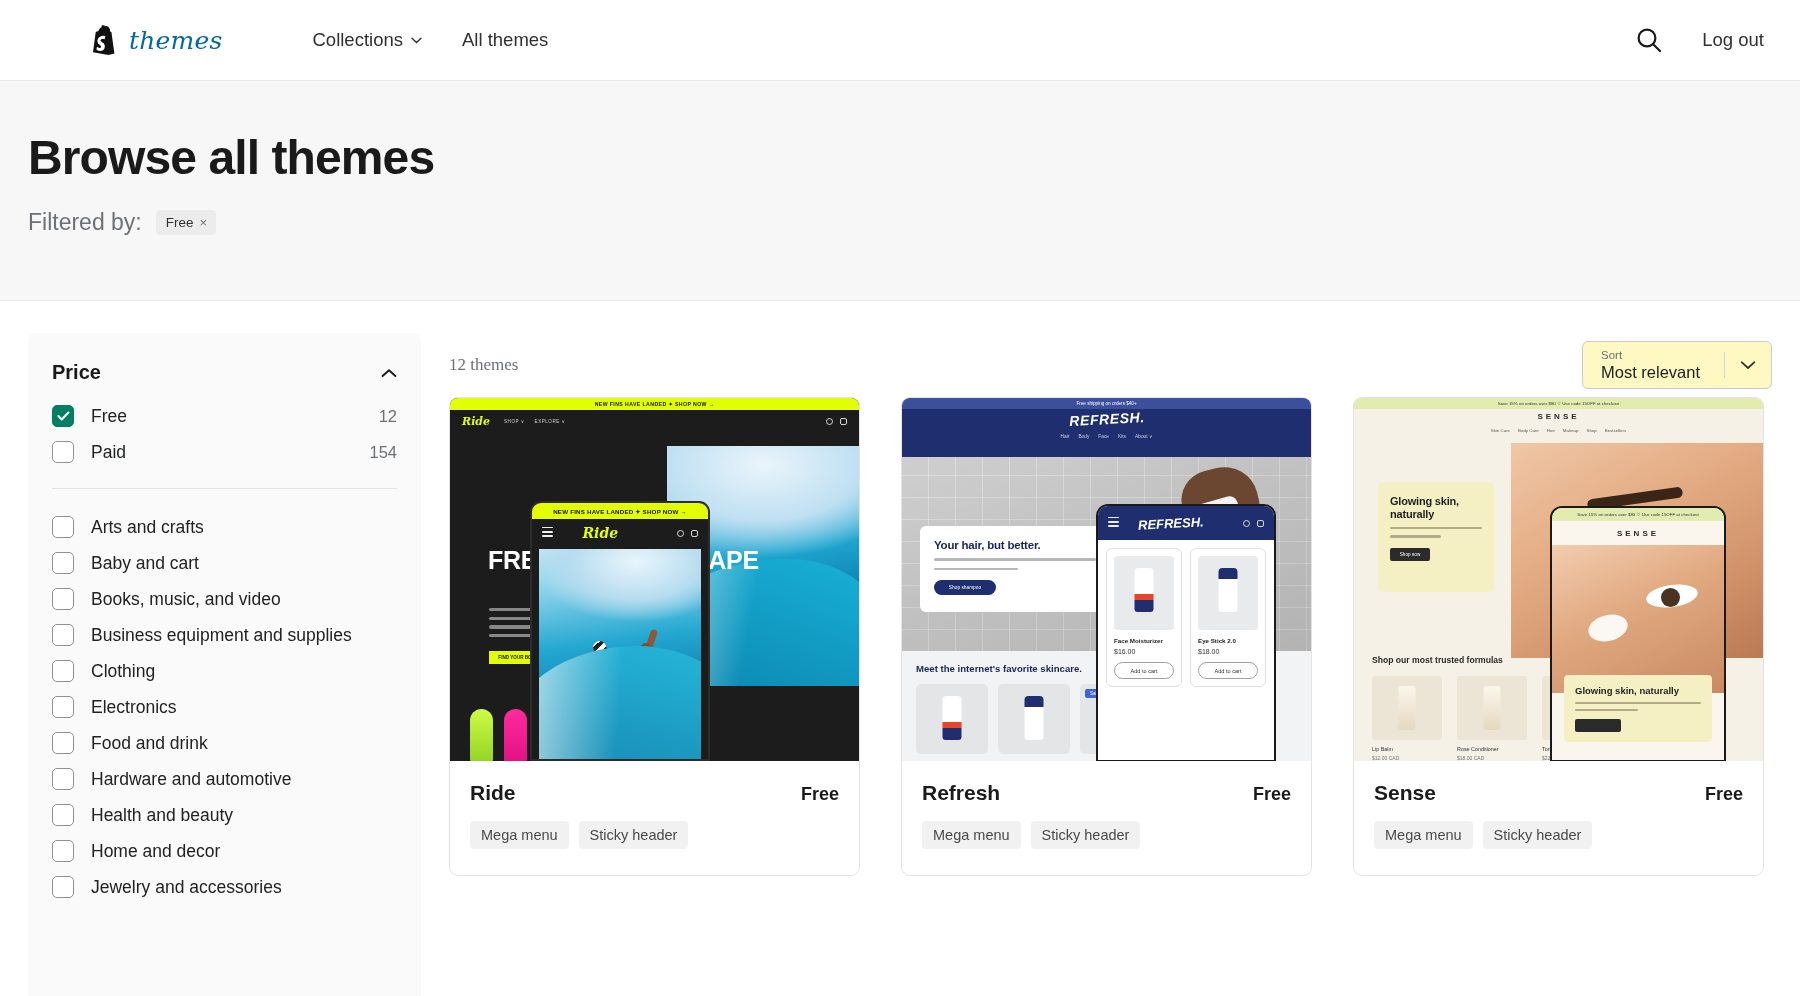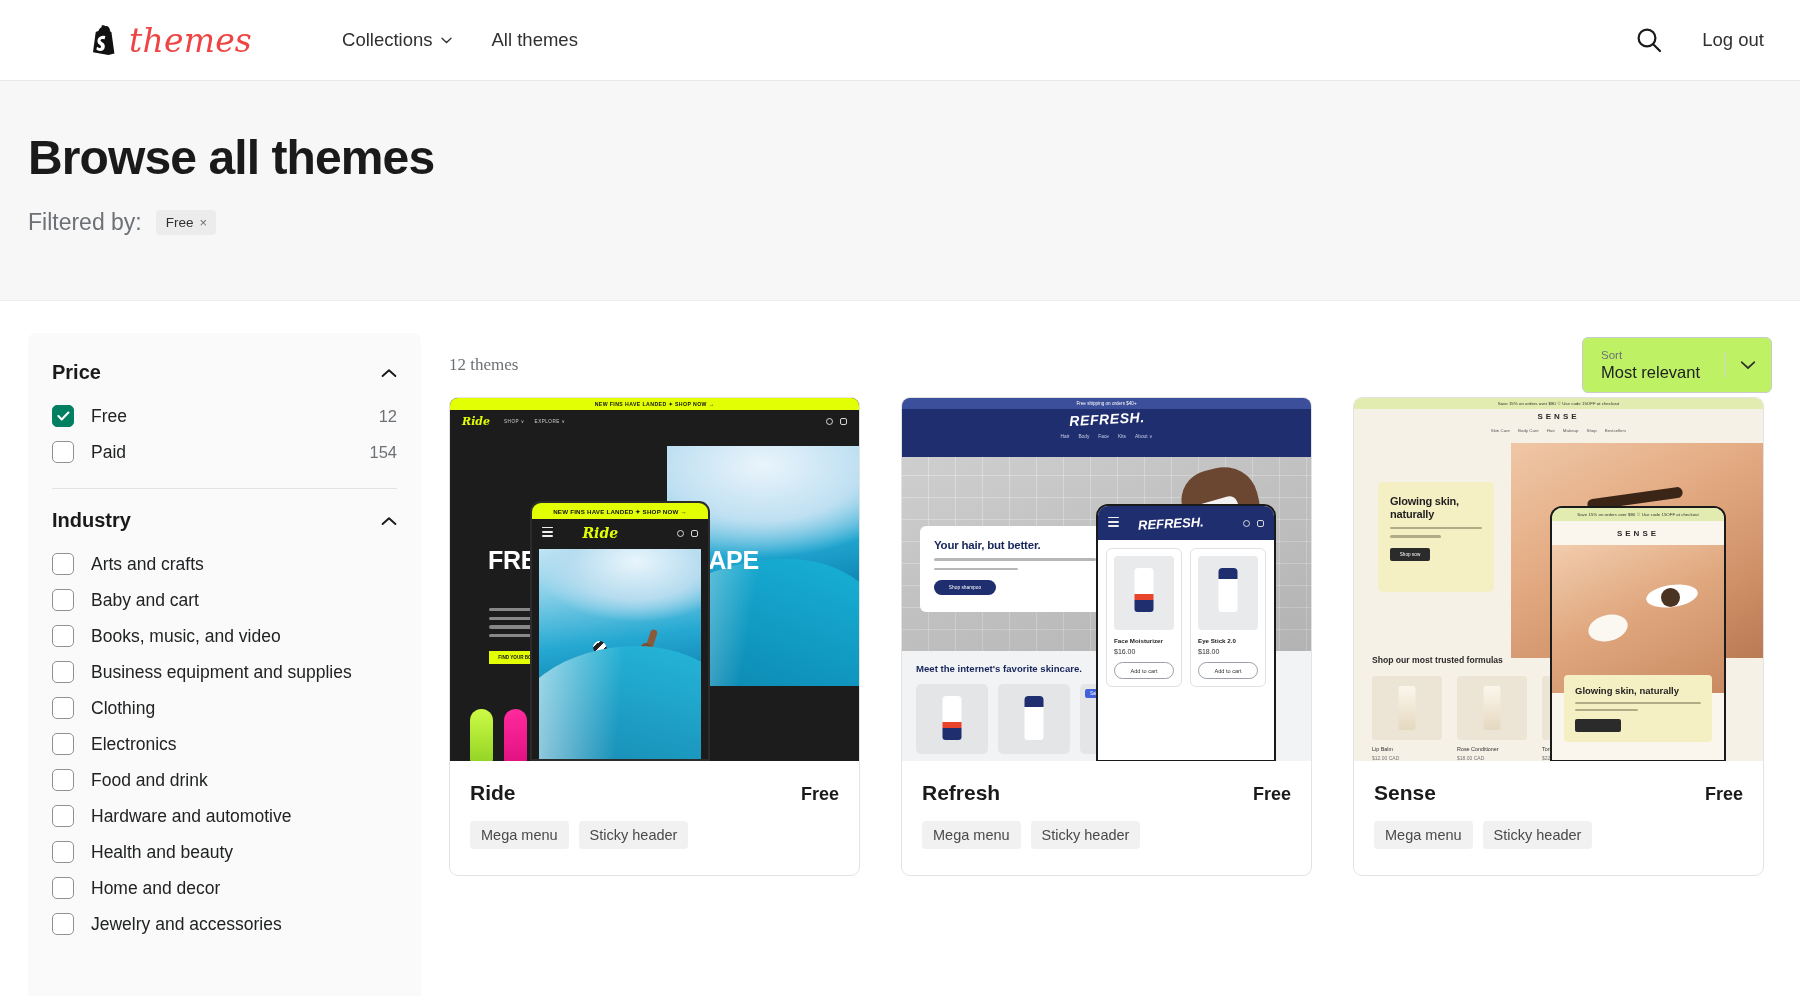--- a/index.html
+++ b/index.html
@@ -19,23 +19,23 @@
     display: flex;
     align-items: center;
     padding: 0 36px 0 92px;
     position: relative;
   }
   .brand { display: flex; align-items: center; gap: 11px; }
   .bag-icon { width: 26px; height: 30px; display: block; }
   .brand-word {
     font-family: "DejaVu Serif", serif;
     font-style: italic;
-    font-size: 33px;
+    font-size: 25px;
     letter-spacing: .2px;
-    color: #ef4444;
+    color: #0369a1;
   }
   .nav-links { display: flex; align-items: center; gap: 40px; margin-left: 90px; }
   .nav-link {
     font-size: 18.5px; color: #303030; display: flex; align-items: center; gap: 8px;
     cursor: pointer; white-space: nowrap;
   }
   .chev { width: 11px; height: 7px; display: block; }
   .nav-right { margin-left: auto; display: flex; align-items: center; gap: 38px; }
   .search-btn { width: 30px; height: 30px; cursor: pointer; display: block; }
   .logout { font-size: 18.5px; color: #303030; cursor: pointer; }
@@ -92,22 +92,22 @@
   .cbox svg { display: block; }
   .facet-label { font-size: 17.5px; color: #202223; }
   .facet-count { margin-left: auto; font-size: 16.5px; color: #6d7175; }
   .divider { height: 1px; background: #e3e3e3; margin: 18px 0 20px 0; }
 
   
   .main { flex: 1; margin-left: 28px; margin-top: 32px; min-width: 0; }
   .main-top { display: flex; align-items: center; height: 64px; }
   .count-text { font-size: 17px; color: #6d7175; font-family: Liberation Serif, serif; }
   .sortbox {
-    margin-left: auto; width: 190px; height: 56px;
-    border: 1px solid #c9cccf; border-radius: 6px; background: #bef264;
+    margin-left: auto; width: 190px; height: 48px;
+    border: 1px solid #c9cccf; border-radius: 6px; background: #fef9c3;
     display: flex; align-items: center; padding: 0 0 0 18px; cursor: pointer;
   }
   .sort-texts { display: flex; flex-direction: column; justify-content: center; }
   .sort-label { font-size: 11.5px; color: #6d7175; line-height: 1.25; }
   .sort-value { font-size: 16.5px; color: #202223; line-height: 1.25; }
   .sort-sep { margin-left: auto; width: 1px; height: 26px; background: #d2d5d8; }
   .sort-caret { width: 46px; display: flex; align-items: center; justify-content: center; }
 
   
   .cards { display: flex; gap: 41px; }
@@ -386,28 +386,20 @@
     </div>
 
     <div class="facet-row">
       <span class="cbox"></span>
       <span class="facet-label">Paid</span>
       <span class="facet-count">154</span>
     </div>
 
     <div class="divider"></div>
 
-    <div class="facet-head">
-      <span class="facet-title">Industry</span>
-      <span>
-        <svg class="caret" viewBox="0 0 16 10">
-            <path d="M1.6 8L8 2.2 14.4 8" stroke="#1a1a1a" stroke-width="1.9" fill="none" stroke-linecap="round" stroke-linejoin="round"></path>
-          </svg>
-      </span>
-    </div>
 
     <div class="facet-row">
       <span class="cbox"></span>
       <span class="facet-label">Arts and crafts</span>
     </div>
     <div class="facet-row">
       <span class="cbox"></span>
       <span class="facet-label">Baby and cart</span>
     </div>
     <div class="facet-row">

